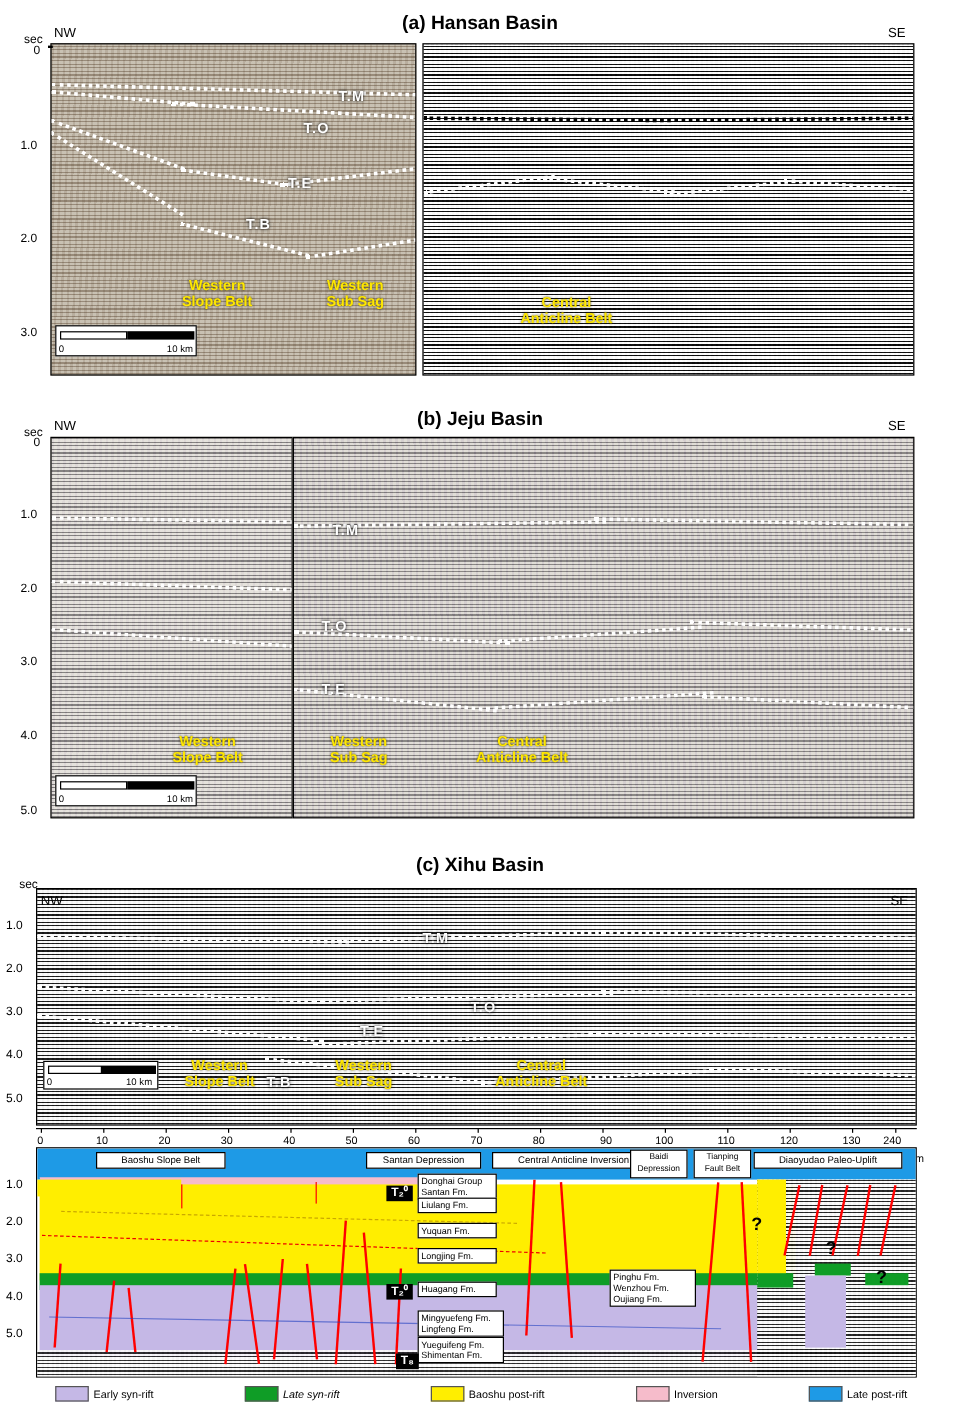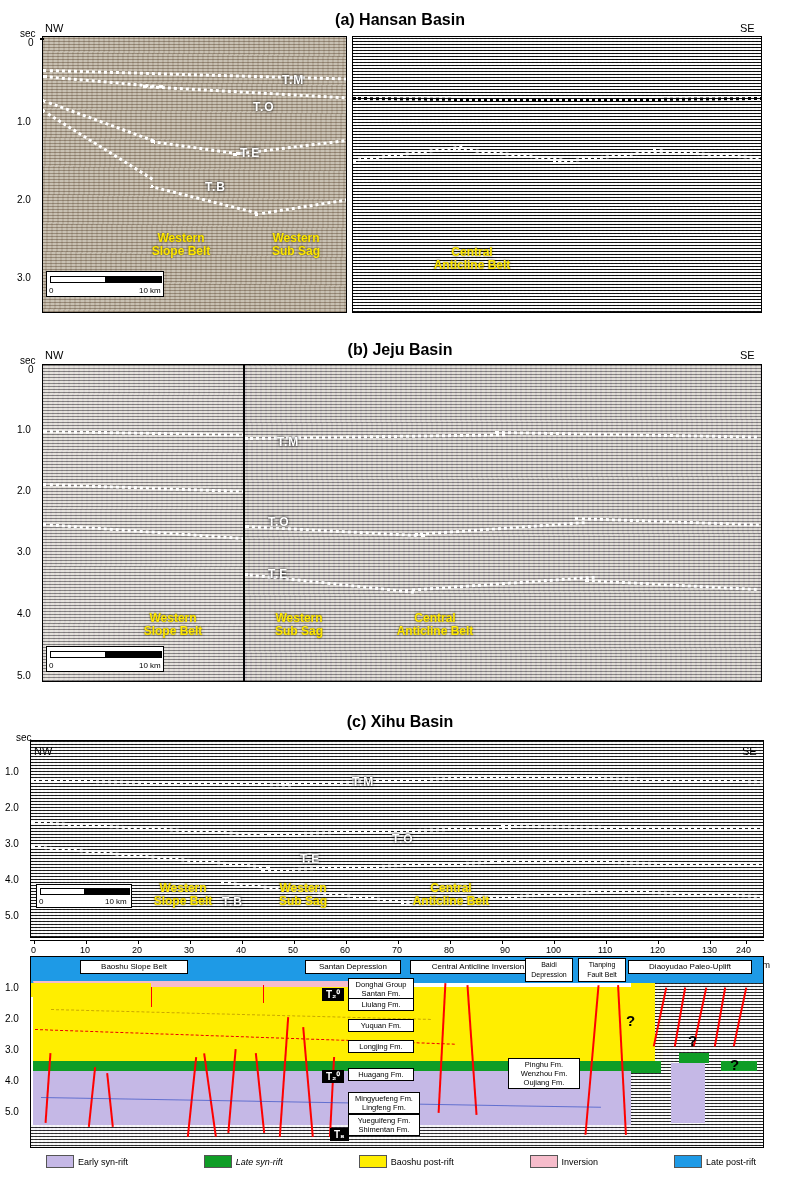--- a/index.html
+++ b/index.html
@@ -45,21 +45,21 @@
   .yellow{position:absolute;color:#ffe800;font-weight:bold;font-size:12px;text-align:center;line-height:13px;text-shadow:0 0 2px #3a3000;}
   .scale{position:absolute;background:#fff;border:1px solid #000;box-sizing:border-box;}
   .scale .seg{position:absolute;height:7px;}
   .scale .t{position:absolute;font-size:8px;}
   
   .dots{position:absolute;height:0;border-top:3px dotted #ffffff;}
   .dotsblk{position:absolute;height:0;border-top:3px dotted #000;}
   
   .legend-box{position:absolute;display:flex;align-items:center;gap:4px;font-size:9px;}
   .sw{width:26px;height:11px;border:1px solid #555;}
-  .tagbox{position:absolute;background:#fff;border:1px solid #000;font-size:7.5px;padding:1px 2px;line-height:9px;text-align:center;box-sizing:border-box;}
+  .tagbox{position:absolute;background:#fff;border:1px solid #000;font-size:7.5px;padding:1px 2px;line-height:9px;text-align:left;box-sizing:border-box;}
   .tagblue{position:absolute;background:#fff;border:1px solid #000;font-size:8px;padding:1px 3px;line-height:10px;text-align:center;box-sizing:border-box;}
   .tblack{position:absolute;background:#000;color:#fff;font-size:10px;font-weight:bold;padding:1px 4px;line-height:11px;}
   .qm{position:absolute;font-size:15px;font-weight:bold;color:#000;}
   .tickl{position:absolute;width:1px;background:#000;}
   .axnum{position:absolute;font-size:9px;}
 </style>
 </head>
 <body>
 
 <div class="fig" style="left:0;top:10px;width:800px;">

